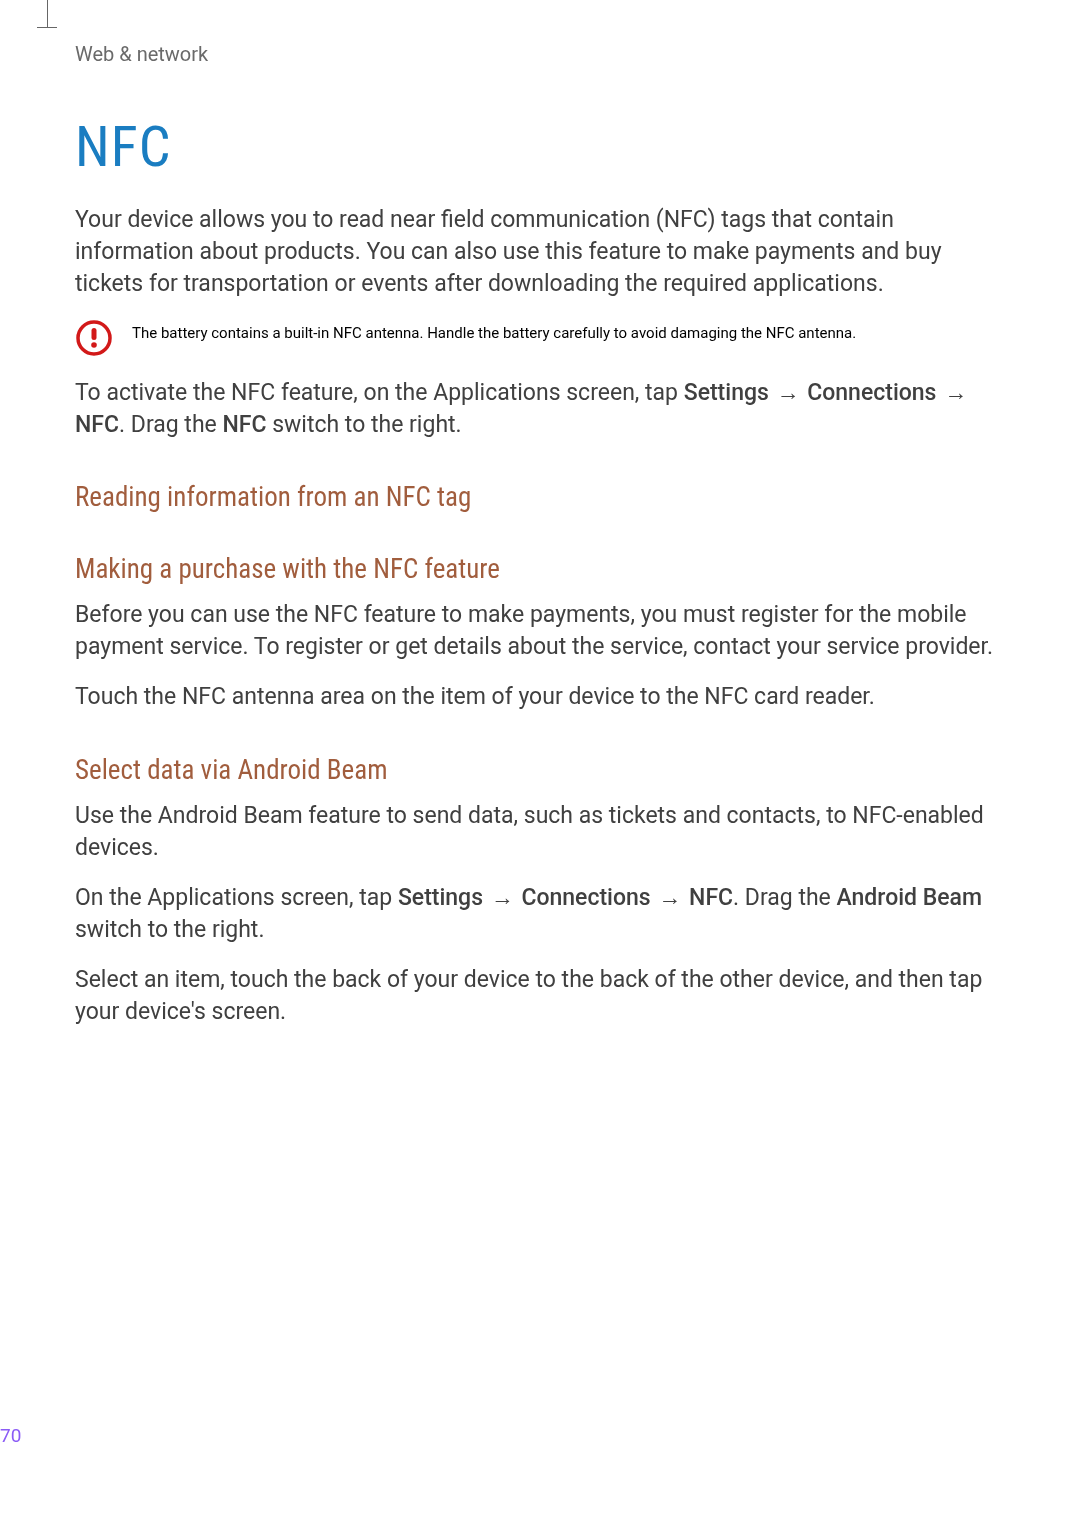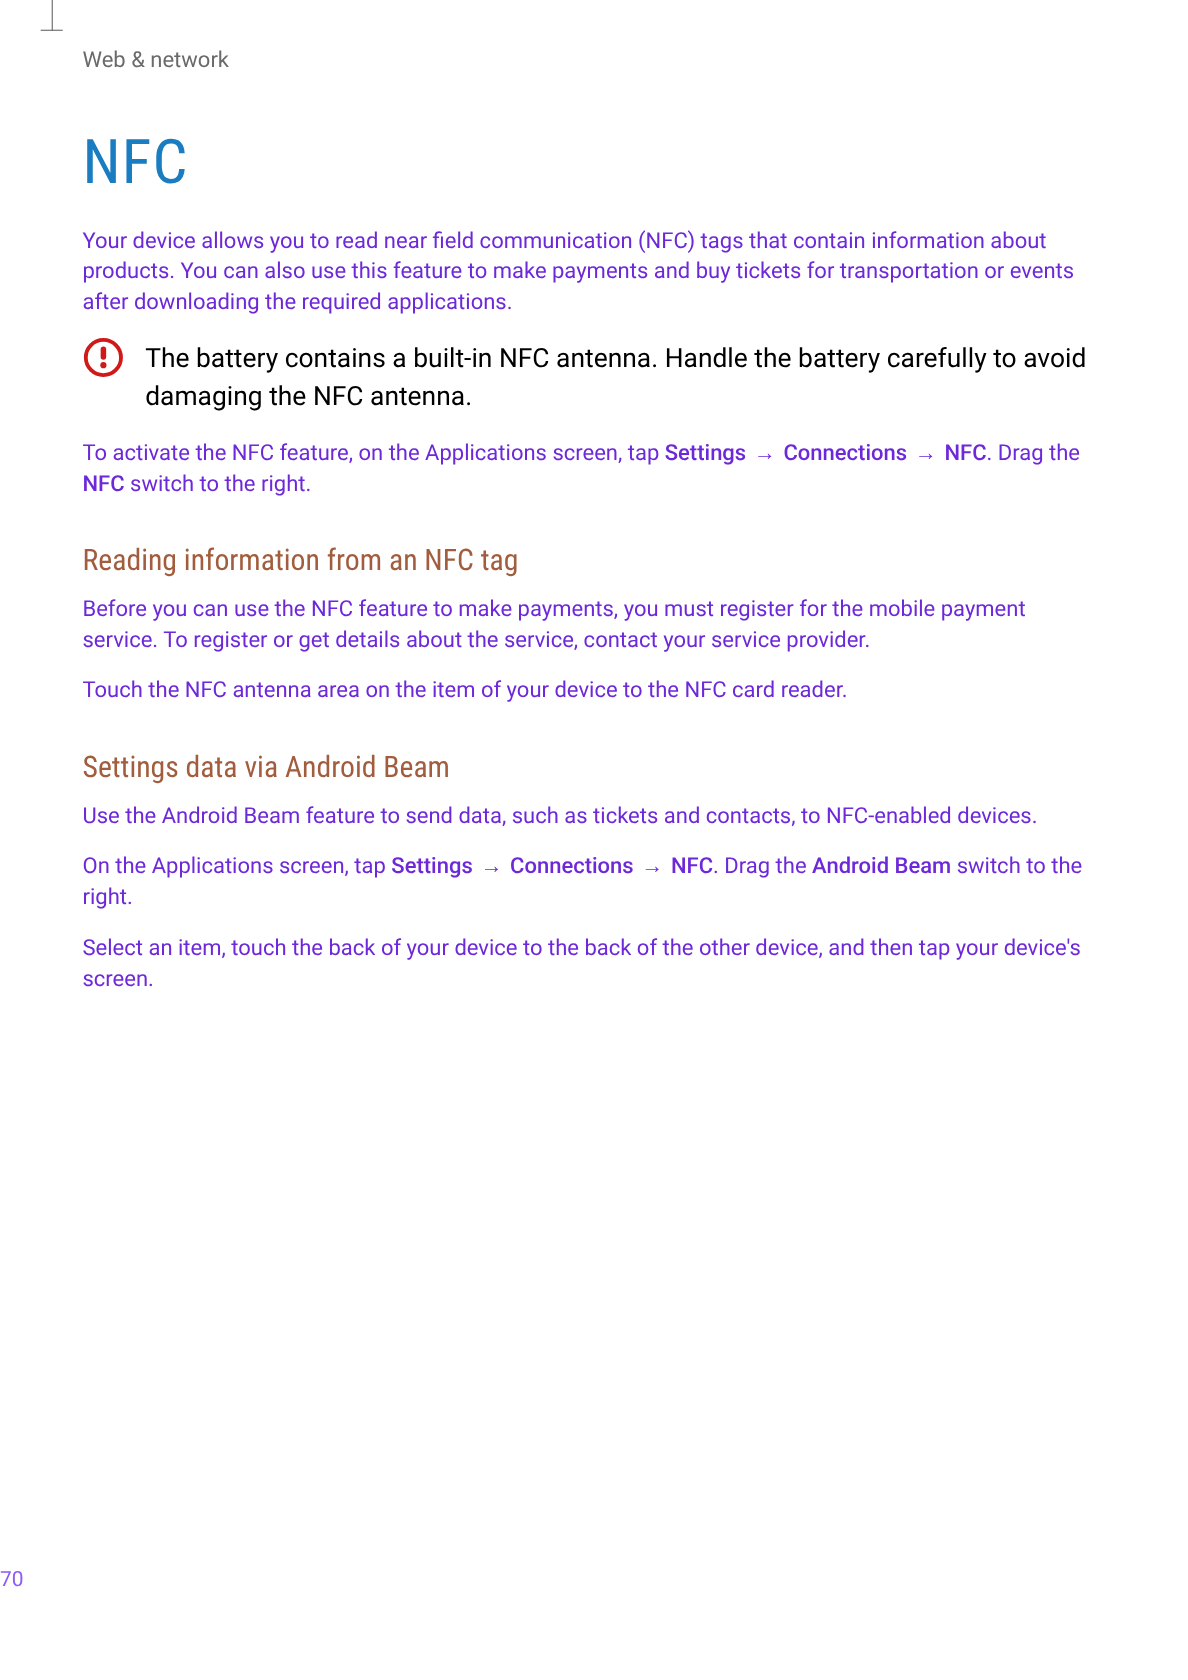--- a/index.html
+++ b/index.html
@@ -43,42 +43,42 @@
     }
     .main-title {
       color: #1a7dc1;
       font-size: 56px;
       font-weight: 400;
       letter-spacing: 1px;
       margin-bottom: 24px;
       font-stretch: condensed;
     }
     .body-text {
-      font-size: 20px;
+      font-size: 23px;
       line-height: 1.4;
-      color: #6d28d9;
+      color: #404040;
       margin-bottom: 18px;
     }
     .note-block {
       display: flex;
       align-items: flex-start;
       gap: 19px;
       margin-bottom: 20px;
       margin-top: 12px;
     }
     .note-icon {
       flex-shrink: 0;
       width: 38px;
       height: 38px;
       display: flex;
       align-items: center;
       justify-content: center;
     }
     .note-text {
-      font-size: 24px;
+      font-size: 15px;
       line-height: 1.4;
       color: #000;
       padding-top: 4px;
     }
     .caution-icon svg {
       width: 38px;
       height: 38px;
     }
     .tip-icon {
       width: 38px;
@@ -140,24 +140,25 @@
     <div class="note-text">The battery contains a built-in NFC antenna. Handle the battery carefully to avoid damaging the NFC antenna.</div>
   </div>
 
 
   <p class="body-text">
     <span>To activate the NFC feature, on the Applications screen, tap </span><span class="bold">Settings</span><span class="arrow"> → </span><span class="bold">Connections</span><span class="arrow"> → </span><span class="bold">NFC</span><span>. Drag the </span><span class="bold">NFC</span><span> switch to the right.</span>
   </p>
 
   <h2 class="sub-title">Reading information from an NFC tag</h2>
 
+  <h2 class="sub-title">Making a purchase with the NFC feature</h2>
   <p class="body-text">Before you can use the NFC feature to make payments, you must register for the mobile payment service. To register or get details about the service, contact your service provider.</p>
   <p class="body-text">Touch the NFC antenna area on the item of your device to the NFC card reader.</p>
 
-  <h2 class="sub-title">Settings data via Android Beam</h2>
+  <h2 class="sub-title">Select data via Android Beam</h2>
   <p class="body-text">Use the Android Beam feature to send data, such as tickets and contacts, to NFC-enabled devices.</p>
   <p class="body-text">
     <span>On the Applications screen, tap </span><span class="bold">Settings</span><span class="arrow"> → </span><span class="bold">Connections</span><span class="arrow"> → </span><span class="bold">NFC</span><span>. Drag the </span><span class="bold">Android Beam</span><span> switch to the right.</span>
   </p>
   <p class="body-text">Select an item, touch the back of your device to the back of the other device, and then tap your device's screen.</p>
 </div>
 
 <div class="page-number">70</div>
 
 </body></html>

